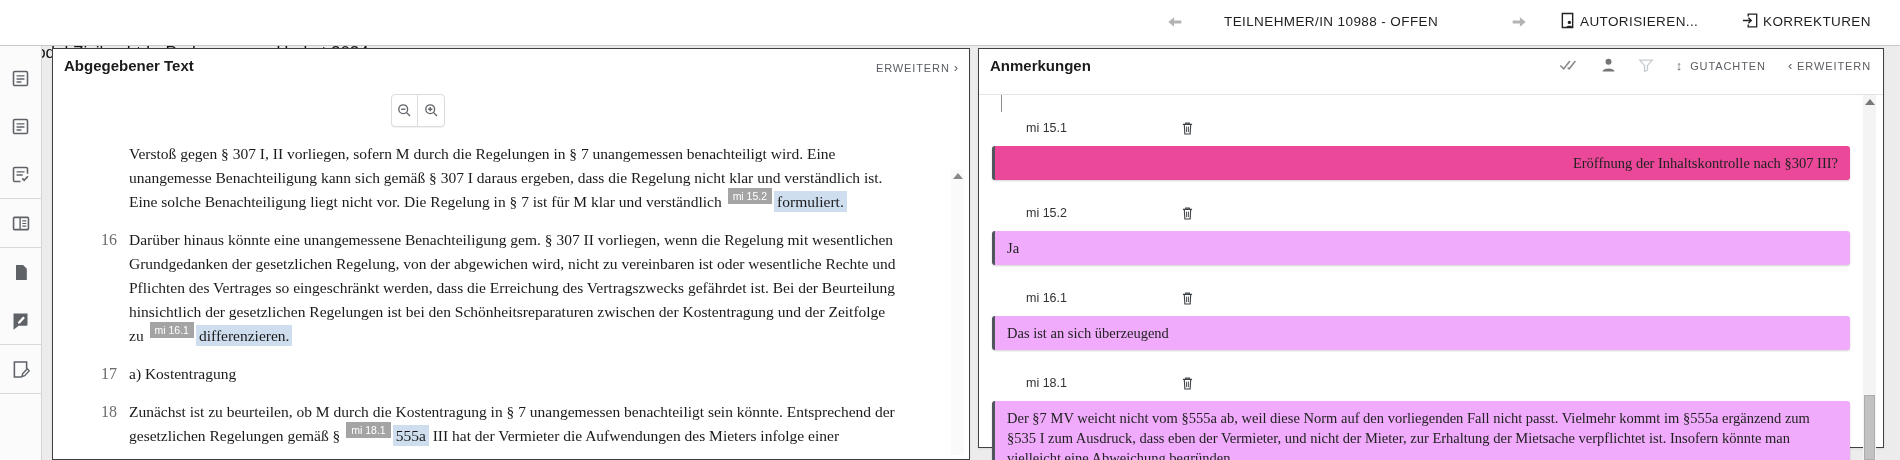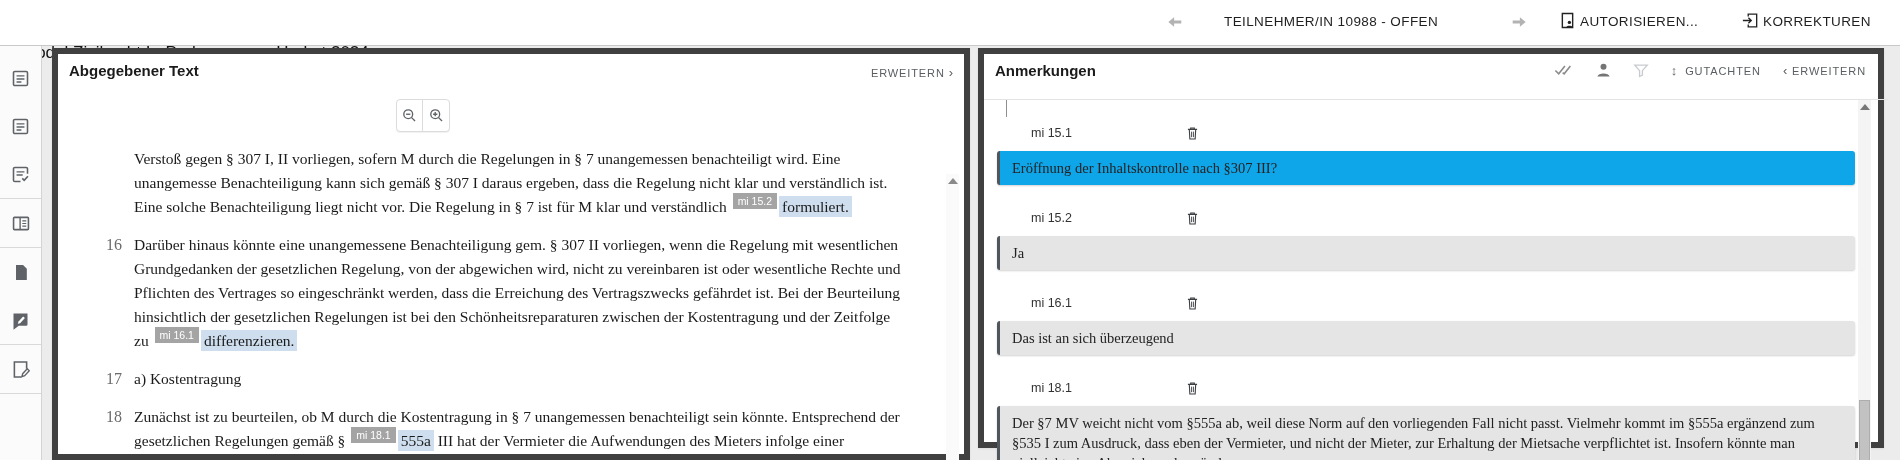--- a/index.html
+++ b/index.html
@@ -23,21 +23,21 @@
   .hdr-btn svg { display:block; }
 
   
   .rail { position:absolute; left:0; top:46px; width:42px; height:414px;
           background:#fbfbfb; border-right:1px solid #d4d4d4; padding-top:8px; }
   .rail-item { width:41px; height:48px; display:flex; align-items:center;
                justify-content:center; cursor:pointer; }
   .rail-sep { width:41px; height:0; border-top:1px solid #d9d9d9; }
 
   
-  .card { position:absolute; top:48px; background:#fff; border:6px solid #404040;
+  .card { position:absolute; top:48px; background:#fff; border:1px solid #404040;
           box-shadow:0 1px 2px rgba(0,0,0,.08);padding-left:12px; }
   .card.left  { left:52px;  width:918px; height:412px; }
   .card.right { left:978px; width:906px; height:400px; }
   .card-title { position:absolute; left:11px; top:8px; font-size:15px; font-weight:bold; color:#1b1b1b; }
   .mini-btn { position:absolute; top:11px; font-size:11px; letter-spacing:.9px;
               color:#5a5e62; cursor:pointer; white-space:nowrap; }
   .mini-btn .chev { font-size:13px; }
 
   
   .zoombox { position:absolute; left:338px; top:45px; width:54px; height:33px;
@@ -74,22 +74,22 @@
                border-top:1px solid #e3e3e3; overflow:hidden; }
   .anno-tick { position:absolute; left:22px; top:-13px; width:1px; height:30px; background:#8f8f8f; }
   .anno-item { margin-top:26px; }
   .anno-item:first-child { margin-top:18px; }
   .anno-head { position:relative; height:16px; }
   .anno-id { position:absolute; left:47px; top:0; font-size:12.5px; color:#333; }
   .anno-del { position:absolute; left:203px; top:0; cursor:pointer; background:none; border:none; }
   .anno-box { margin:9px 33px 0 13px; border-radius:3px; border-left:3px solid #50565c;
               padding:7px 12px; font-family:"Liberation Serif", serif; font-size:14.5px;
               line-height:20px; color:#222; box-shadow:0 1px 2px rgba(0,0,0,.18); }
-  .anno-box.peach { background:#0ea5e9; }
-  .anno-box.blue  { background:#e5e5e5; }
+  .anno-box.peach { background:#ec4899;text-align:right; }
+  .anno-box.blue  { background:#f0abfc; }
 
   
   .rscroll { position:absolute; right:7px; top:46px; width:13px; height:365px; background:#f4f4f4; }
   .rscroll .up { display:block; margin:4px auto 0; width:0; height:0;
                  border-left:5px solid transparent; border-right:5px solid transparent;
                  border-bottom:6px solid #777; cursor:pointer; }
   .rscroll .thumb { position:absolute; left:1px; top:300px; width:11px; height:65px;
                     background:#c2c2c2; border:1px solid #adadad; cursor:grab; }
 </style>
 </head>

